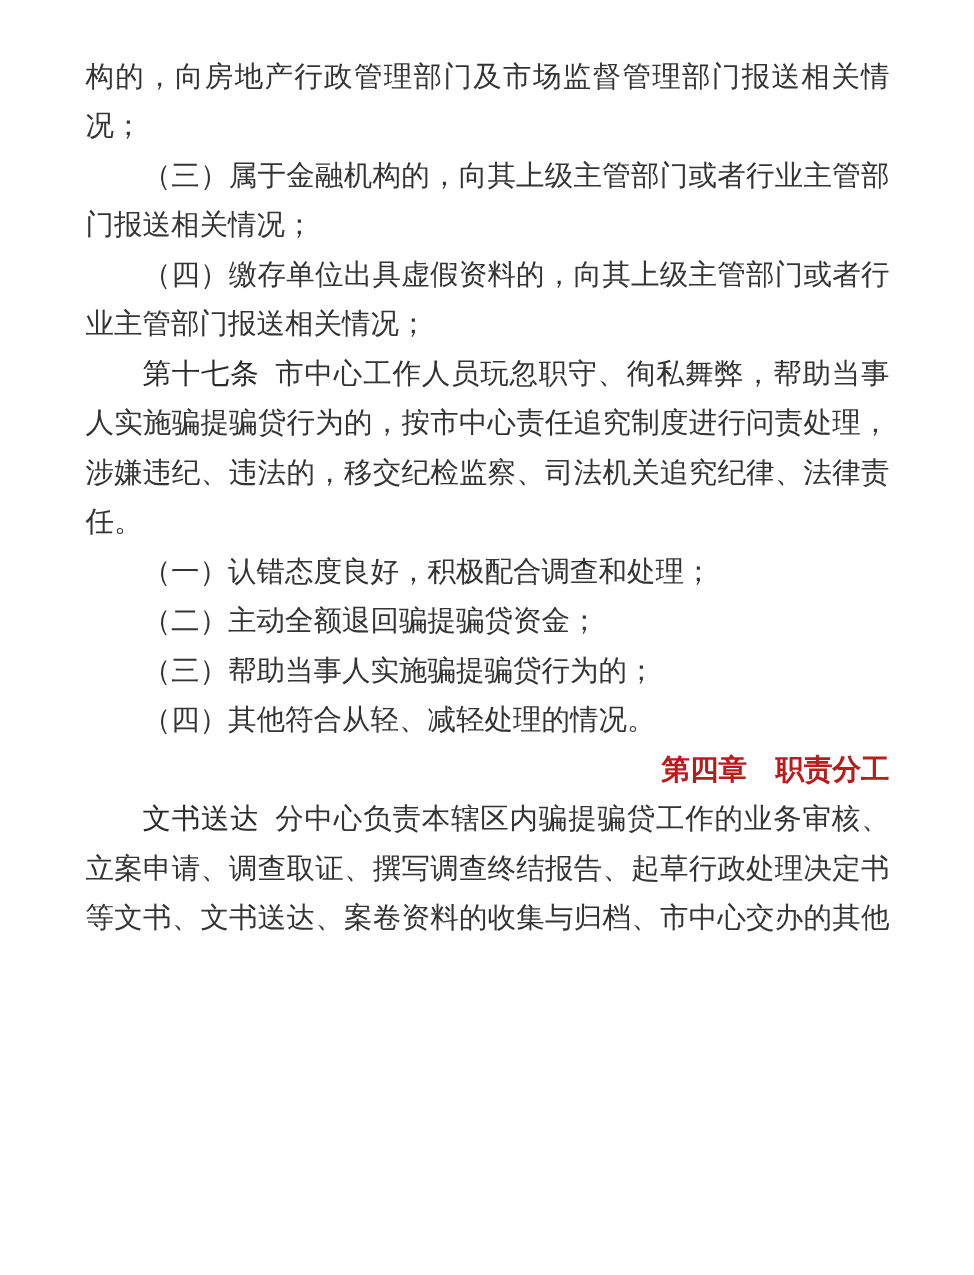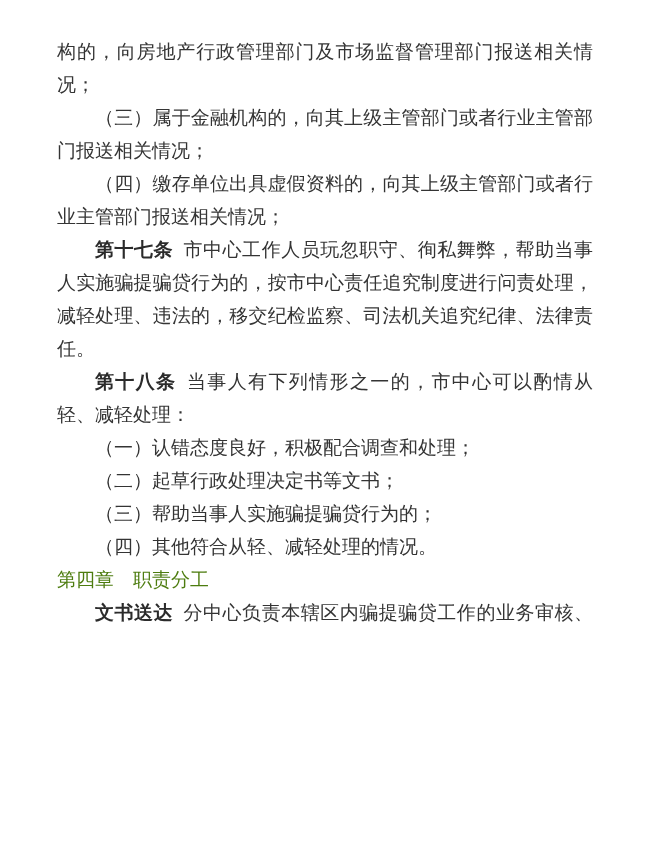--- a/index.html
+++ b/index.html
@@ -33,26 +33,26 @@
   .para {
     margin: 0;
     padding: 0;
     text-indent: 2em;
   }
   .para.continuation {
     text-indent: 0;
   }
   .para.chapter {
     text-indent: 0;
-    text-align: left;
-    font-weight: normal;
-    color: #4d7c0f;
+    text-align: right;
+    font-weight: bold;
+    color: #b91c1c;
   }
   .article-label {
-    font-weight: bold;
+    font-weight: normal;
     margin-right: 0.55em;
     color: #2b2b2b;
   }
   .page-footer {
     position: absolute;
     right: 64px;
     top: 802px;
   }
   .page-number {
     font-size: 15px;
@@ -61,24 +61,23 @@
   }
 </style>
 </head>
 <body>
 
 <div class="page">
   <main class="doc-body" id="doc-body">
       <p class="para continuation"><span>构的，向房地产行政管理部门及市场监督管理部门报送相关情况；</span></p>
       <p class="para item"><span>（三）属于金融机构的，向其上级主管部门或者行业主管部门报送相关情况；</span></p>
       <p class="para item"><span>（四）缴存单位出具虚假资料的，向其上级主管部门或者行业主管部门报送相关情况；</span></p>
-      <p class="para article"><span class="article-label">第十七条</span><span>市中心工作人员玩忽职守、徇私舞弊，帮助当事人实施骗提骗贷行为的，按市中心责任追究制度进行问责处理，减轻处理、违法的，移交纪检监察、司法机关追究纪律、法律责任。</span></p>
-      <p class="para article"><span class="article-label">第十八条</span><span>当事人有下列情形之一的，市中心可以酌情从轻、减轻处理：</span></p>
+      <p class="para article"><span class="article-label">第十七条</span><span>市中心工作人员玩忽职守、徇私舞弊，帮助当事人实施骗提骗贷行为的，按市中心责任追究制度进行问责处理，涉嫌违纪、违法的，移交纪检监察、司法机关追究纪律、法律责任。</span></p>
       <p class="para item"><span>（一）认错态度良好，积极配合调查和处理；</span></p>
-      <p class="para item"><span>（二）起草行政处理决定书等文书；</span></p>
+      <p class="para item"><span>（二）主动全额退回骗提骗贷资金；</span></p>
       <p class="para item"><span>（三）帮助当事人实施骗提骗贷行为的；</span></p>
       <p class="para item"><span>（四）其他符合从轻、减轻处理的情况。</span></p>
       <p class="para chapter"><span>第四章　职责分工</span></p>
       <p class="para article"><span class="article-label">文书送达</span><span>分中心负责本辖区内骗提骗贷工作的业务审核、立案申请、调查取证、撰写调查终结报告、起草行政处理决定书等文书、文书送达、案卷资料的收集与归档、市中心交办的其他执法事宜等。</span></p>
     </main>
   <footer class="page-footer">
     <span class="page-number">- 7 -</span>
   </footer>
 </div>
 

